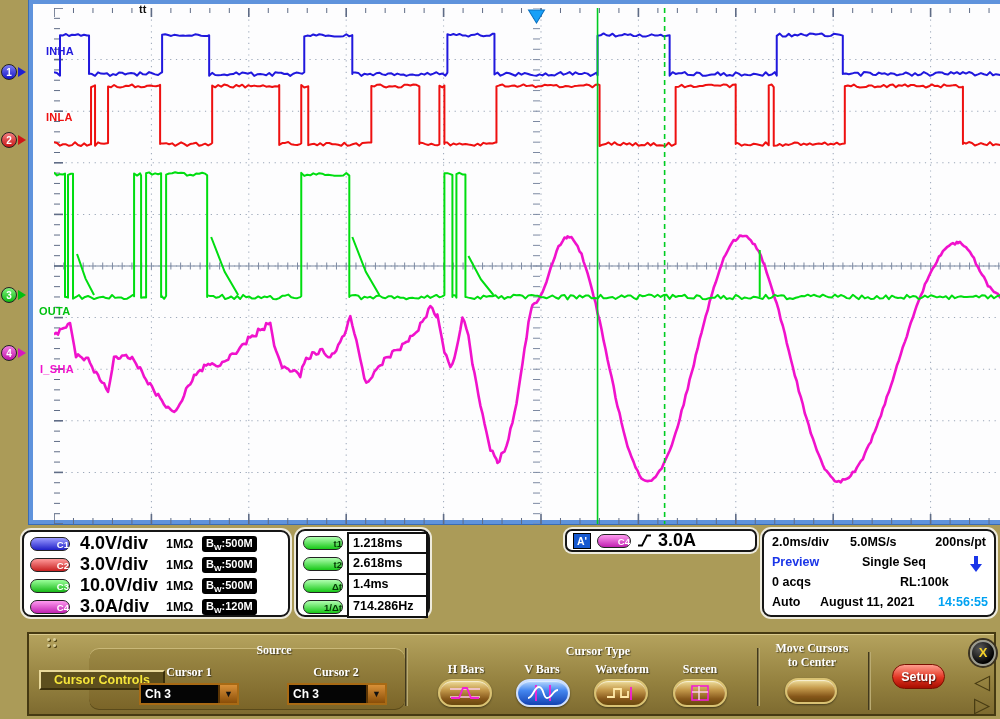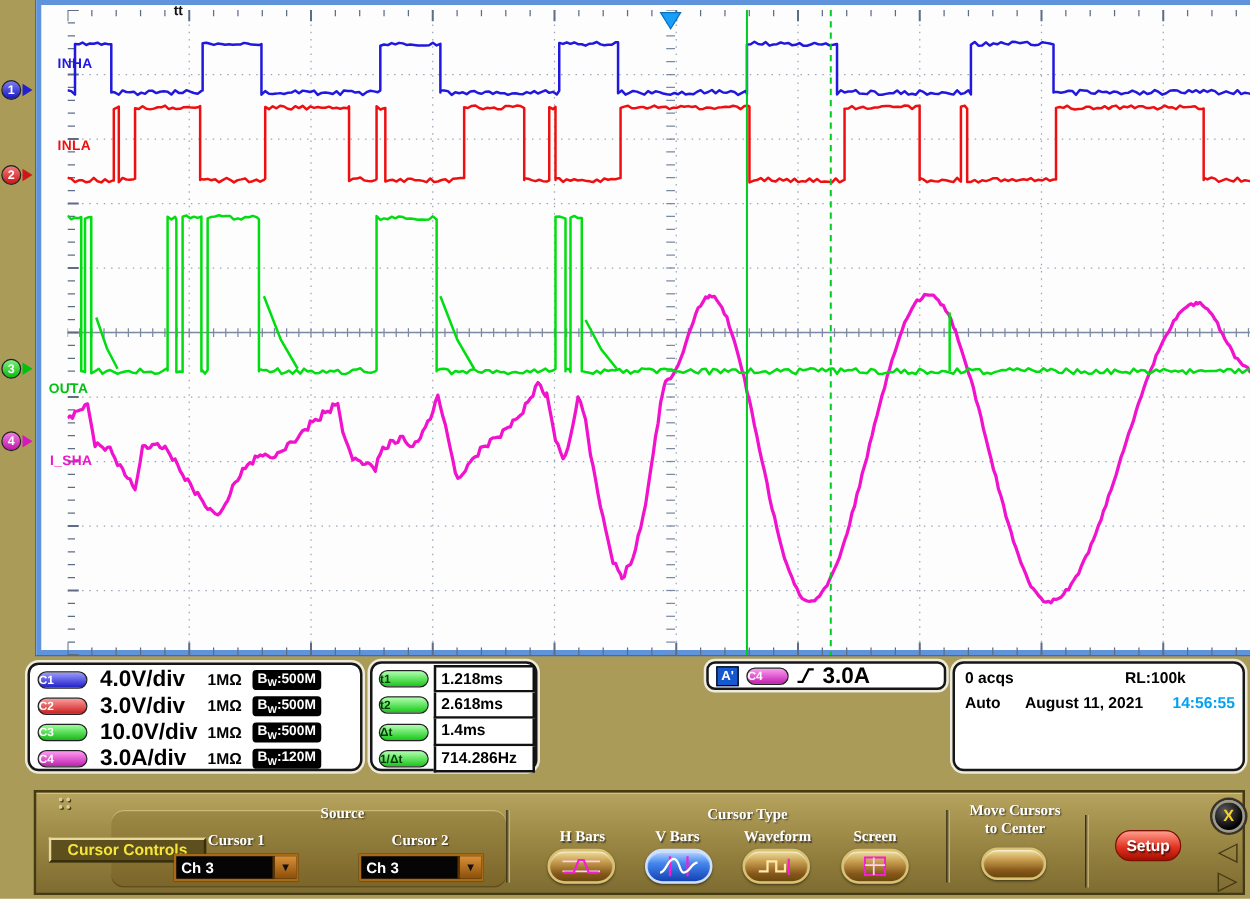--- a/index.html
+++ b/index.html
@@ -21,21 +21,21 @@
   .b1 .circ{background:linear-gradient(#7d7df2,#1616c8);} .b1 .arr{border-left-color:#2020d0;}
   .b2 .circ{background:linear-gradient(#f27d7d,#c81616);} .b2 .arr{border-left-color:#d01616;}
   .b3 .circ{background:linear-gradient(#7df27d,#10b810);} .b3 .arr{border-left-color:#00c010;}
   .b4 .circ{background:linear-gradient(#f27de2,#c016a8);} .b4 .arr{border-left-color:#d816c0;}
 
   
   .panel { position:absolute; background:#fff; border:2px solid #161616; border-radius:9px;
            box-shadow:0 0 0 2px rgba(255,255,255,.8); }
   .rrow { display:flex; align-items:center; height:21px; padding:0 6px; color:#000; }
   .pill { width:40px; height:14px; border-radius:8px; border:1px solid #222; color:#fff;
-          font-size:9.5px; text-align:left; line-height:13px; flex:0 0 auto; }
+          font-size:9.5px; text-align:right; line-height:13px; flex:0 0 auto; }
   .p1{background:linear-gradient(#9a9aff,#2020c8);} .p2{background:linear-gradient(#ff9a9a,#c82020);}
   .p3{background:linear-gradient(#9aff9a,#18b818);} .p4{background:linear-gradient(#ff9af0,#c020b0);}
   .pg{background:linear-gradient(#b0ffb0,#18c818); color:#033803;}
   .scaletxt { font-size:18px; margin-left:10px; width:86px; }
   .imptxt { font-size:12.5px; width:36px; }
   .bw { background:#000; color:#fff; font-size:11px; border-radius:3px; padding:0 4px; height:16px; line-height:15px; }
   .bw sub { font-size:8px; }
 
   .crow { display:flex; align-items:center; height:21.5px; padding-left:5px; }
   .cval { width:84px; height:21.5px; border:2px solid #111; margin-left:4px; font-size:12.5px;
@@ -558,20 +558,33 @@
   <span class="tbadge">A'</span>
   <span class="pill p4" style="width:34px">C4</span>
   <svg width="15" height="15" viewBox="0 0 15 15">
     <polyline points="1,12.5 5,12.5 10,2.5 14,2.5" fill="none" stroke="#000" stroke-width="1.8"></polyline>
   </svg>
   <span style="font-size:18px">3.0A</span>
 </div>
 
 <div class="panel" style="left:762px;top:529px;width:234px;height:88px;padding:4px 0 0 0">
   <div class="arow">
+    <span style="left:8px">2.0ms/div</span>
+    <span style="left:86px">5.0MS/s</span>
+    <span style="right:8px">200ns/pt</span>
+  </div>
+  <div class="arow">
+    <span style="left:8px;color:#1b36e8">Preview</span>
+    <span style="left:98px">Single Seq</span>
+    <svg style="position:absolute;right:12px;top:1px" width="12" height="17" viewBox="0 0 12 17">
+      <rect x="4" y="0" width="4" height="9" fill="#1b36e8"></rect>
+      <polygon points="0,8 12,8 6,16" fill="#1b36e8"></polygon>
+    </svg>
+  </div>
+  <div class="arow">
     <span style="left:8px">0 acqs</span>
     <span style="left:136px">RL:100k</span>
   </div>
   <div class="arow">
     <span style="left:8px">Auto</span>
     <span style="left:56px">August 11, 2021</span>
     <span style="right:6px;color:#00a2f2">14:56:55</span>
   </div>
 </div>
 

